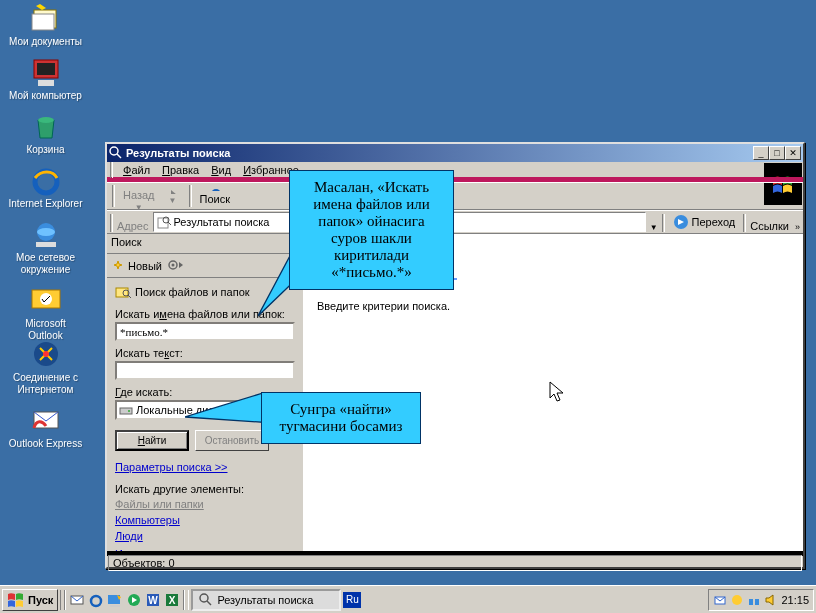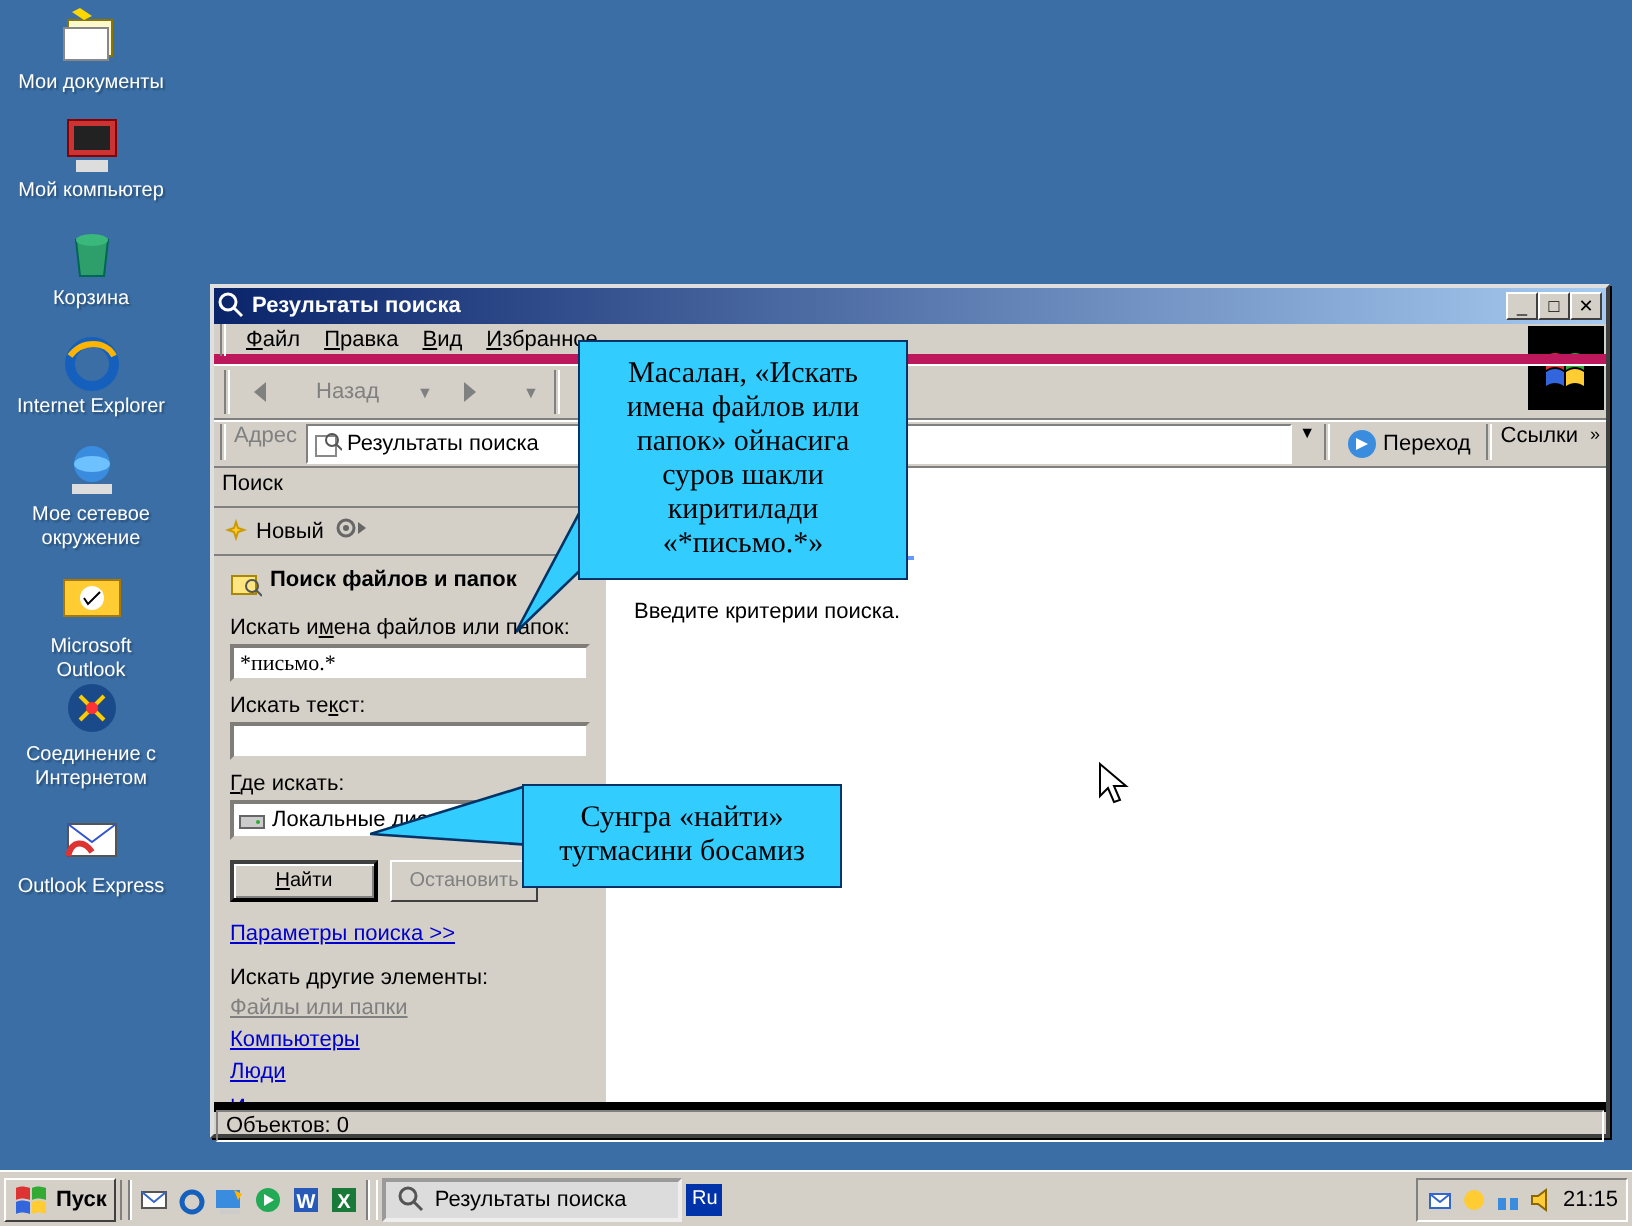--- a/index.html
+++ b/index.html
@@ -15,34 +15,34 @@
 .titlebar .ticon { width: 14px; height: 14px; margin-right: 3px; }
 .titlebar .ttext { color: white; font-weight: bold; font-size: 11px; flex: 1; }
 .titlebar .tbuttons { display: flex; gap: 0; }
 .titlebar button { width: 16px; height: 14px; background: #d4d0c8; border: 1px solid; border-color: #fff #404040 #404040 #fff; font-size: 9px; font-family: Marlett, sans-serif; line-height: 12px; cursor: pointer; padding: 0; }
 .menubar { height: 20px; display: flex; align-items: center; padding: 1px 3px; border-bottom: 5px solid #be185d; position: relative; }
 .menubar .sep { width: 3px; height: 16px; border-left: 1px solid #808080; border-right: 1px solid #fff; margin-right: 4px; }
 .menubar span.mi { padding: 2px 6px; cursor: pointer; }
 .menubar span.mi u { text-decoration: underline; }
 .toolbar { height: 28px; display: flex; align-items: center; padding: 1px 3px; border-top: 1px solid #fff; border-bottom: 1px solid #808080; gap: 2px; position: relative; }
 .toolbar .sep { width: 3px; height: 22px; border-left: 1px solid #808080; border-right: 1px solid #fff; margin: 0 2px; }
-.tbtn { display: flex; align-items: center; gap: 19px; padding: 2px 4px; height: 22px; color: #808080; cursor: pointer; }
+.tbtn { display: flex; align-items: center; gap: 2px; padding: 2px 4px; height: 22px; color: #808080; cursor: pointer; flex-direction: column; }
 .tbtn.enabled { color: #000; }
 .tbtn .arr { font-size: 8px; }
 .winlogo { position: absolute; right: 1px; top: 1px; width: 38px; height: 42px; background: #000; display: flex; align-items: center; justify-content: center; }
-.addrbar { height: 24px; display: flex; align-items: flex-start; padding: 1px 3px; border-top: 1px solid #fff; border-bottom: 1px solid #808080; gap: 4px; }
+.addrbar { height: 24px; display: flex; align-items: flex-end; padding: 1px 3px; border-top: 1px solid #fff; border-bottom: 1px solid #808080; gap: 4px; }
 .addrbar .lbl { color: #808080; }
 .addrbar .addrfield { flex: 1; height: 20px; background: white; border: 1px solid; border-color: #808080 #fff #fff #808080; display: flex; align-items: center; padding: 0 3px; gap: 3px; }
 .addrbar .go { display: flex; align-items: center; gap: 3px; padding: 2px 4px; cursor: pointer; }
 .client { display: flex; height: 317px; }
 .searchpane { width: 198px; border-right: 2px solid; border-color: #808080 #fff #fff #808080; background: #d4d0c8; display: flex; flex-direction: column; }
 .sp-title { height: 20px; padding: 2px 4px; border-bottom: 1px solid #808080; font-size: 11px; }
 .sp-tb { height: 24px; display: flex; align-items: center; padding: 2px 4px; border-bottom: 1px solid #808080; gap: 6px; }
 .sp-body { flex: 1; padding: 6px 8px; overflow: hidden; }
-.sp-head { display: flex; align-items: flex-start; gap: 4px; font-weight: bold; margin-bottom: 8px; }
+.sp-head { display: flex; align-items: center; gap: 4px; font-weight: normal; margin-bottom: 8px; }
 .fldlabel { font-size: 11px; margin-bottom: 2px; }
 .textinput { width: 180px; height: 19px; background: white; border: 2px inset #d4d0c8; padding: 1px 3px; font-size: 11px; font-family: Tahoma; margin-bottom: 6px; }
 .combo { width: 180px; height: 20px; background: white; border: 2px inset #d4d0c8; display: flex; align-items: center; padding: 0 2px; margin-bottom: 10px; }
 .combo .ctxt { flex: 1; display: flex; align-items: center; gap: 3px; font-size: 11px; }
 .combo .cbtn { width: 16px; height: 16px; background: #d4d0c8; border: 1px solid; border-color: #fff #404040 #404040 #fff; font-size: 8px; text-align: center; line-height: 14px; }
 .btnrow { display: flex; gap: 6px; margin-bottom: 10px; }
 .btn { width: 74px; height: 21px; background: #d4d0c8; border: 1px solid; border-color: #fff #404040 #404040 #fff; font-size: 10px; cursor: pointer; }
 .btn.default { border: 2px solid; border-color: #404040 #000 #000 #404040; box-shadow: inset 1px 1px 0 #fff, inset -1px -1px 0 #808080; }
 .btn.disabled { color: #808080; }
 .link { color: #0000cc; text-decoration: underline; cursor: pointer; font-size: 11px; display: block; margin-bottom: 4px; }

